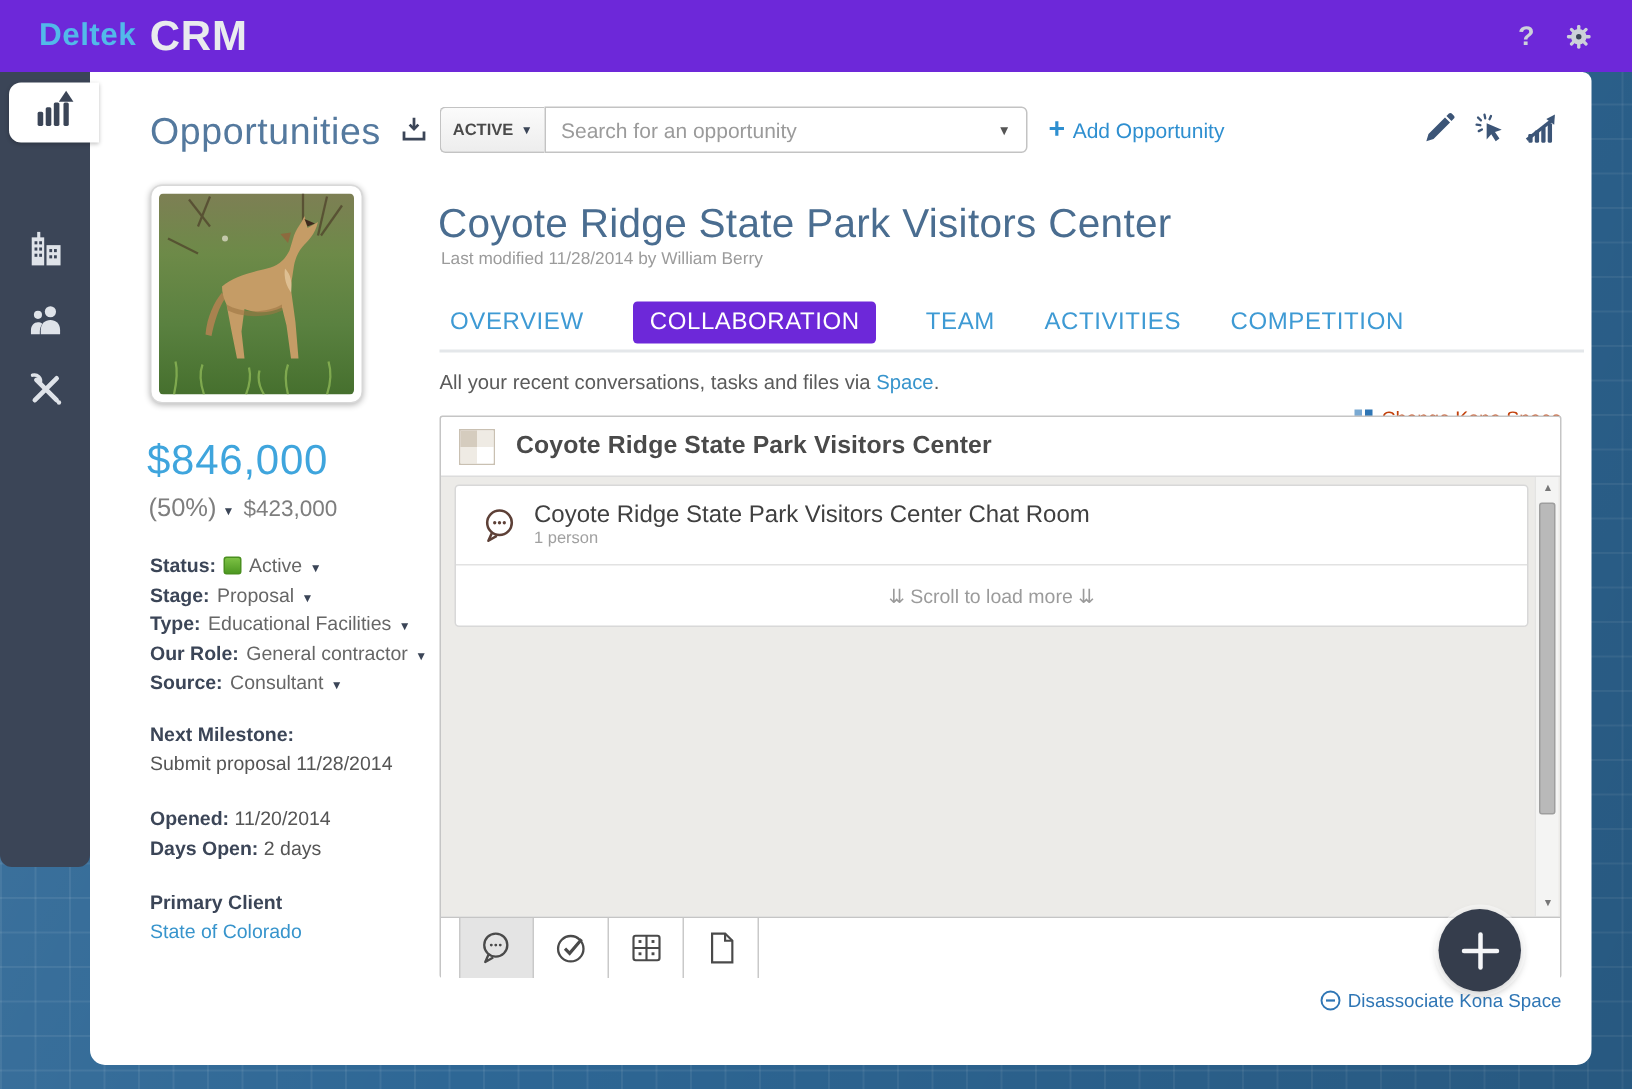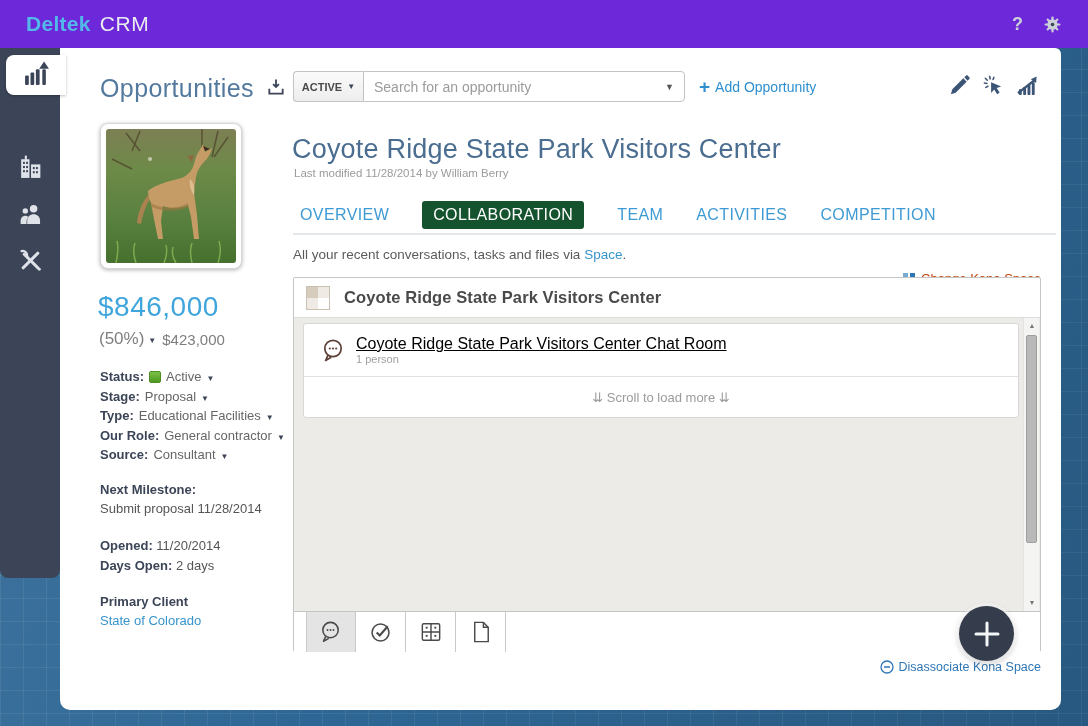--- a/index.html
+++ b/index.html
@@ -11,21 +11,21 @@
     background-image:
       linear-gradient(115deg, rgba(255,255,255,.10) 0%, rgba(255,255,255,0) 45%, rgba(0,0,0,.14) 100%),
       linear-gradient(rgba(255,255,255,.07) 1px, transparent 1px),
       linear-gradient(90deg, rgba(255,255,255,.07) 1px, transparent 1px);
     background-size: 100% 100%, 23px 23px, 23px 23px;
   }
   
   .topbar { position:absolute; left:0; top:0; width:1088px; height:48px; background:#6d28d9; z-index:30;
     display:flex; align-items:center; padding:0 26px; }
   .brand { color:#52b9e9; font-size:21px; font-weight:bold; letter-spacing:.3px; }
-  .product { color:#e9ebee; font-size:21px; font-weight:400; margin-left:9px; letter-spacing:.5px; }
+  .product { color:#e9ebee; font-size:28px; font-weight:700; margin-left:9px; letter-spacing:.5px; }
   .topbar-right { margin-left:auto; display:flex; align-items:center; gap:20px; }
   .help-btn { color:#ccd1d9; font-size:18px; font-weight:bold; cursor:pointer; }
   .gear-btn { width:19px; height:19px; cursor:pointer; }
   
   .sidebar { position:absolute; left:0; top:48px; width:60px; height:530px; background:#3b4557;
     border-radius:0 0 8px 8px; z-index:20; }
   .side-item { position:absolute; left:0; width:60px; height:40px; display:flex; align-items:center; justify-content:center; cursor:pointer; }
   .side-item svg { width:27px; height:27px; }
   .side-item.active { left:6px; width:60px; background:#fff; border-radius:8px 0 0 8px; box-shadow:0 1px 3px rgba(0,0,0,.25); z-index:25; }
   
@@ -64,21 +64,21 @@
   .search-caret { position:absolute; right:11px; top:11px; font-size:9px; color:#555; cursor:pointer; }
   .add-opp { display:flex; align-items:center; margin-left:14px; color:#2e8fd0; font-size:14px; cursor:pointer; }
   .add-plus { font-size:19px; font-weight:bold; margin-right:5px; }
   .action-icons { position:absolute; right:22px; top:26px; display:flex; gap:11px; }
   .action-icons svg { width:23px; height:23px; cursor:pointer; }
   
   .rec-title { position:absolute; left:232px; top:86px; font-size:27px; color:#4a6d90; letter-spacing:.2px; }
   .rec-subtitle { position:absolute; left:234px; top:119px; font-size:11.5px; color:#9b9b9b; }
   .tabs { position:absolute; left:240px; top:153px; display:flex; align-items:center; gap:33px; }
   .tab { font-size:16px; font-weight:normal; color:#3e9ad4; letter-spacing:.4px; cursor:pointer; }
-  .tab.active { background:#14532d; color:#fff; padding:5px 11px; border-radius:3px; }
+  .tab.active { background:#6d28d9; color:#fff; padding:5px 11px; border-radius:3px; }
   .tabs-divider { position:absolute; left:233px; top:185px; width:763px; height:2px; background:#e4e7ea; }
   
   .kona-intro { position:absolute; left:233px; top:199px; font-size:13.5px; color:#5b5b5b; }
   .kona-link { color:#3794cc; cursor:pointer; }
   .change-space { position:absolute; right:20px; top:199px; display:flex; align-items:center; gap:6px;
     color:#c2410c; font-size:13px; cursor:pointer;margin-top:24px; }
   .grid-icon { display:inline-grid; grid-template-columns:5px 5px; grid-template-rows:5px 5px; gap:2px; }
   .grid-icon i { background:#2f76b5; }
   .grid-icon i:first-child { background:#7aa9d2; }
   
@@ -87,21 +87,21 @@
   .kona-header { height:40px; display:flex; align-items:center; padding:0 12px; border-bottom:1px solid #dcdcdc; }
   .space-icon { width:24px; height:24px; margin-right:14px; border:1px solid #c9c0b2; display:grid;
     grid-template-columns:1fr 1fr; grid-template-rows:1fr 1fr; }
   .space-icon i:nth-child(1){ background:#d5ccbe; } .space-icon i:nth-child(2){ background:#efebe4; }
   .space-icon i:nth-child(3){ background:#efebe4; } .space-icon i:nth-child(4){ background:#fff; }
   .kona-space-title { font-size:16.5px; font-weight:bold; color:#4a4a4a; letter-spacing:.1px; }
   .kona-body { position:relative; height:293px; background:#ecebe8; overflow:hidden; }
   .chat-card { position:absolute; left:9px; top:5px; width:716px; background:#fff; border:1px solid #d8d8d8; border-radius:3px; }
   .chat-row { height:53px; border-bottom:1px solid #e2e2e2; display:flex; align-items:center; padding:0 16px; cursor:pointer; }
   .chat-row svg { width:27px; height:27px; flex:none; margin-right:9px; }
-  .chat-title { font-size:16px; color:#000000;text-decoration:underline; }
+  .chat-title { font-size:16px; color:#404040; }
   .chat-sub { font-size:11px; color:#a0a0a0; margin-top:0; }
   .scroll-hint { height:40px; display:flex; align-items:center; justify-content:center; font-size:13px; color:#9b9b9b; }
   
   .vscroll { position:absolute; right:1px; top:0; width:16px; height:293px; background:#f4f4f3; border-left:1px solid #e4e4e2; }
   .vs-arrow { position:absolute; left:0; width:16px; height:14px; font-size:7px; color:#777; text-align:center; line-height:14px; cursor:pointer; }
   .vs-up { top:1px; } .vs-down { bottom:1px; }
   .vs-thumb { position:absolute; left:2px; top:17px; width:11px; height:208px; background:#b9b9b9;
     border:1px solid #9e9e9e; border-radius:2px; cursor:pointer; }
   
   .kona-toolbar { position:relative; height:41px; background:#fff; border-top:1px solid #c5c5c5; display:flex; padding-left:12px; }

